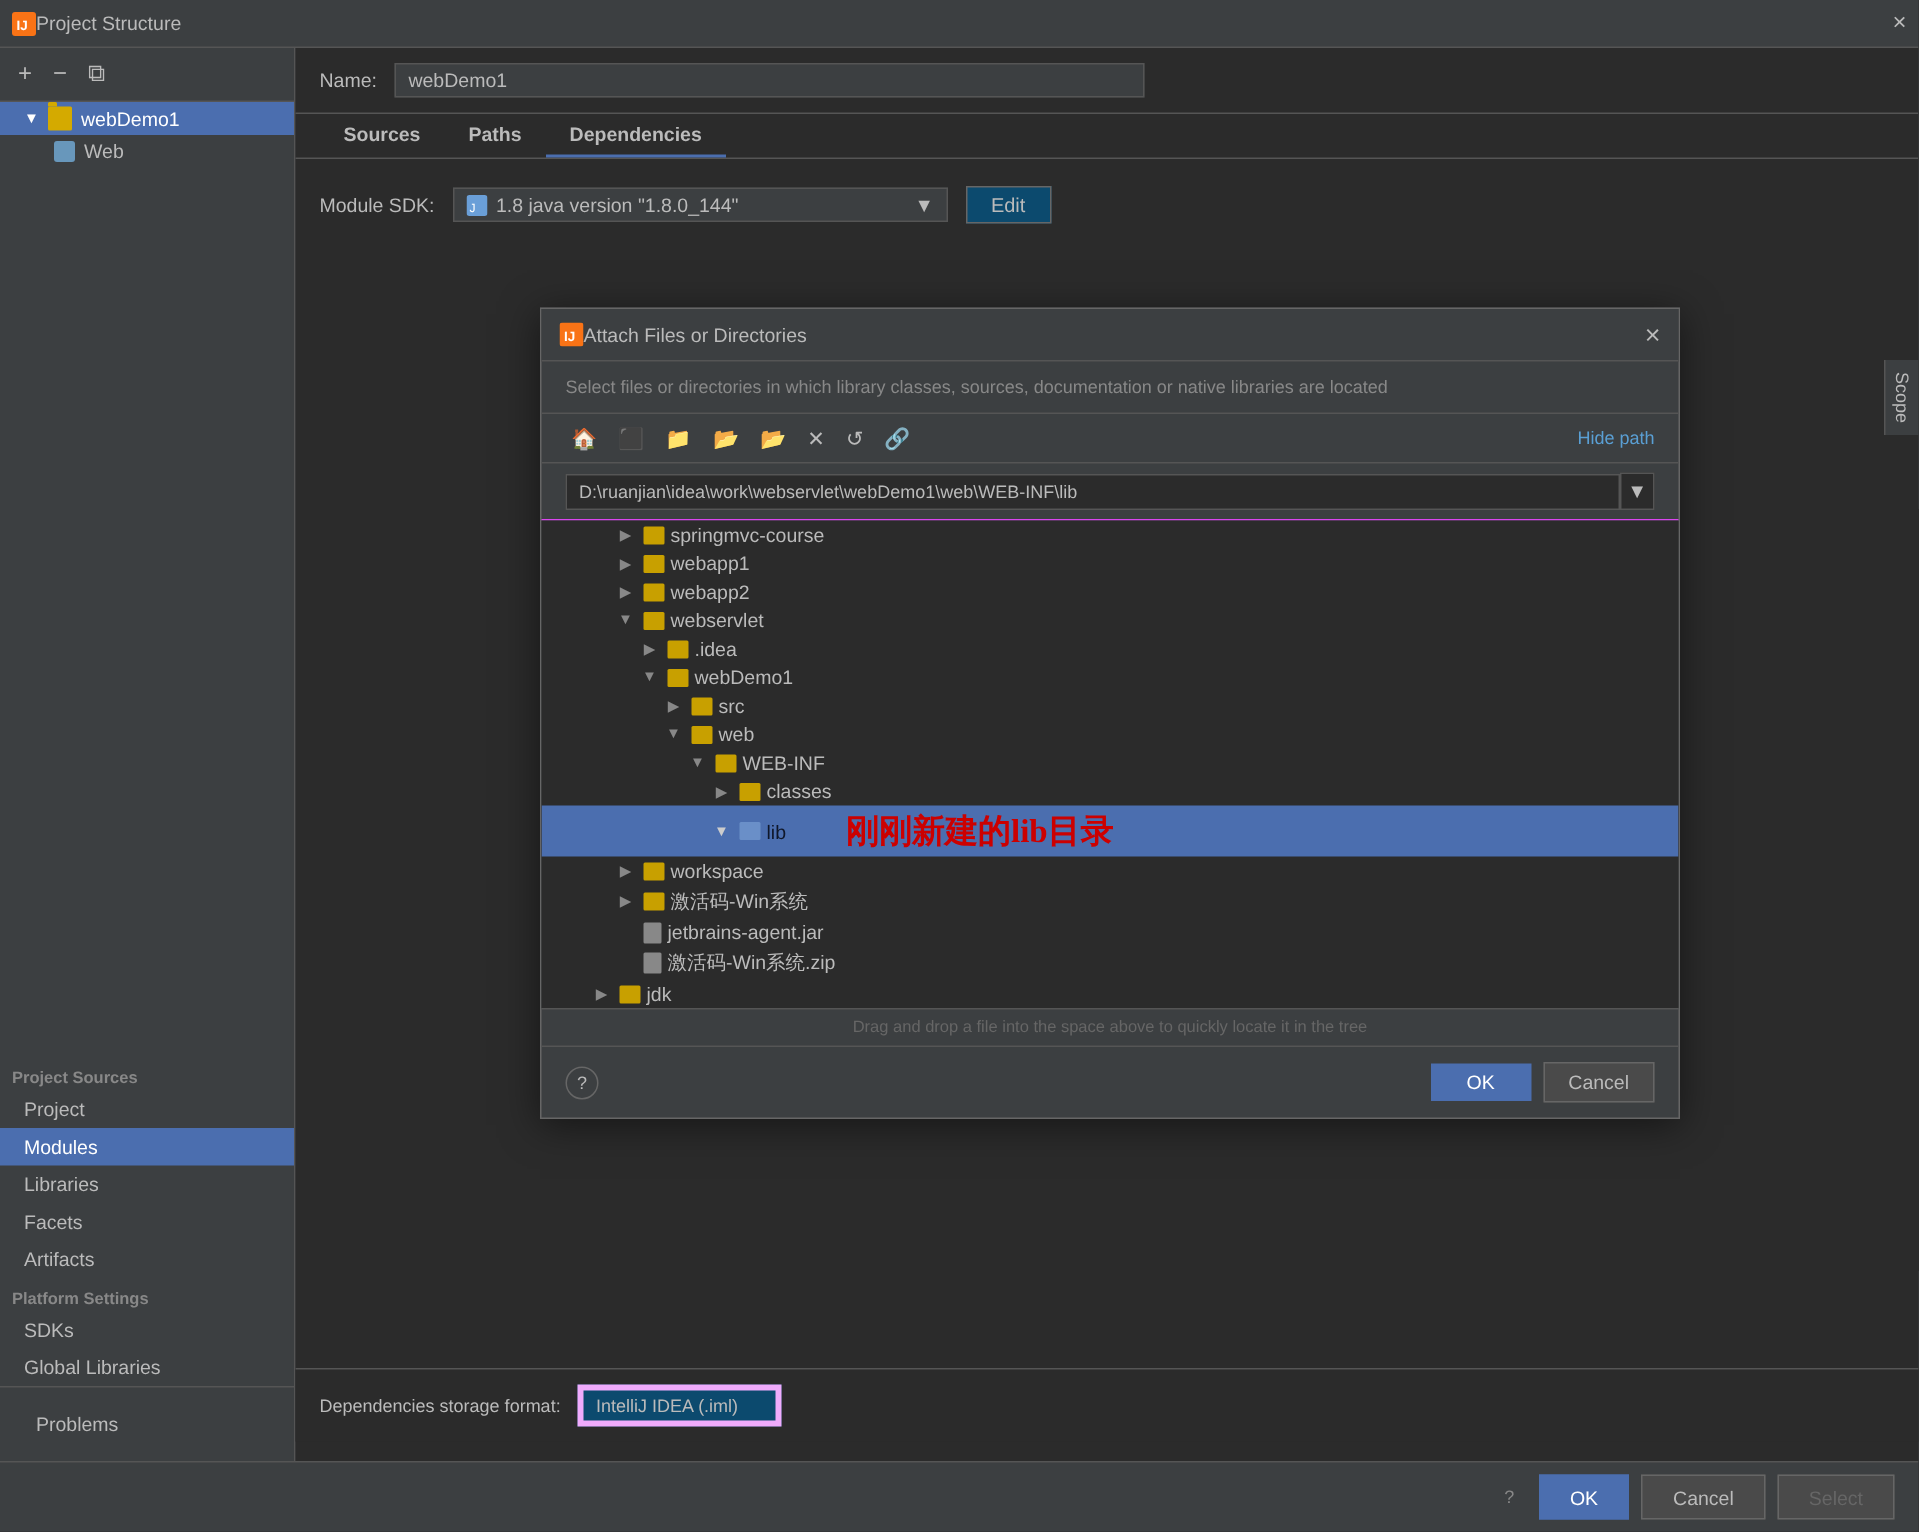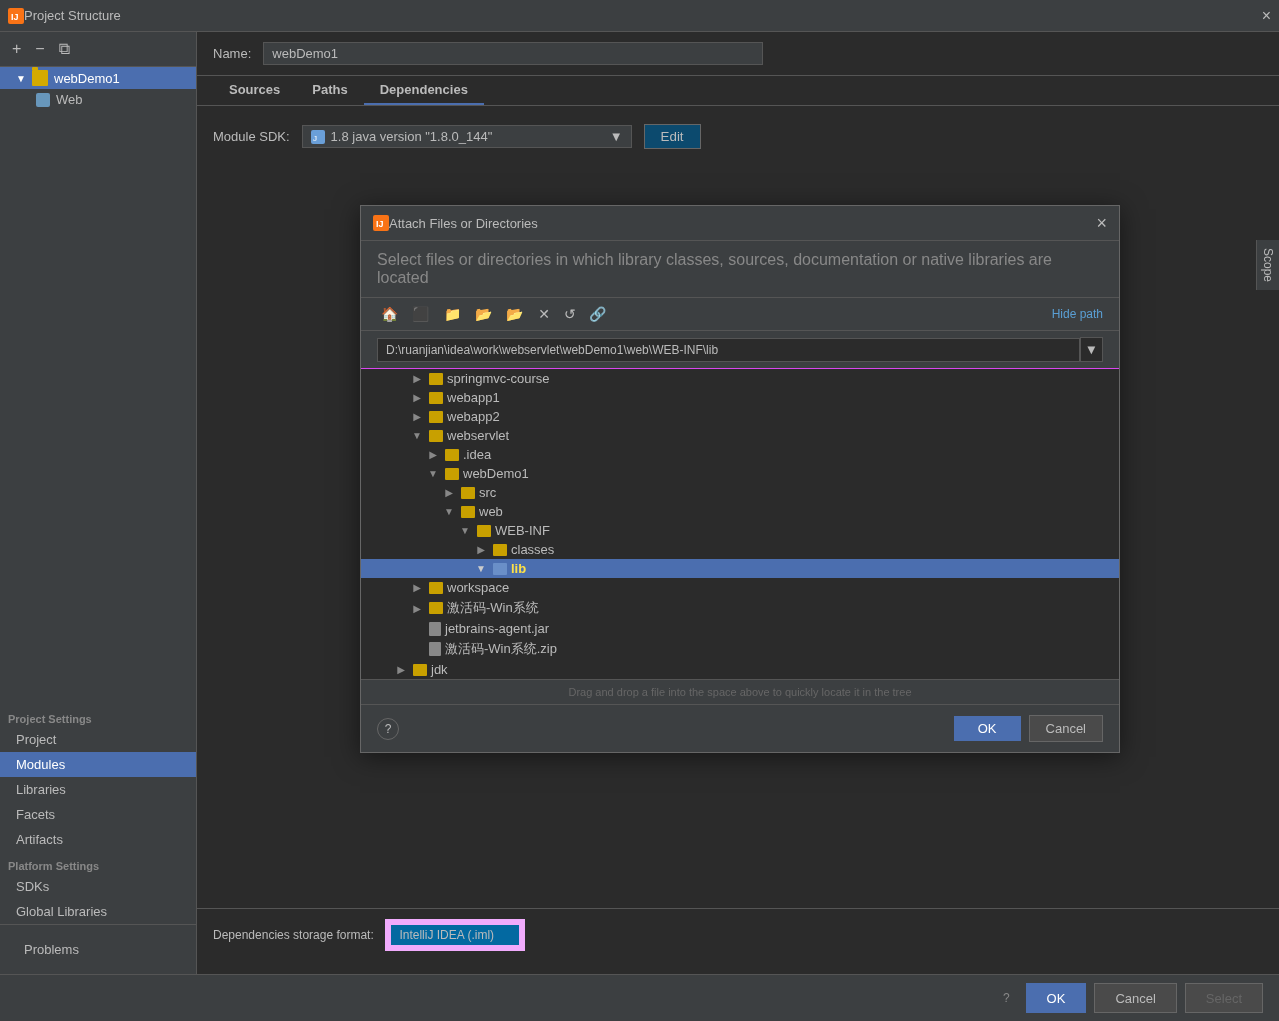--- a/index.html
+++ b/index.html
@@ -39,59 +39,59 @@
     .module-tabs { display: flex; gap: 0; border-bottom: 1px solid #555; padding: 0 16px; }
     .module-tab { padding: 6px 16px; cursor: pointer; color: #bbbbbb; border-bottom: 2px solid transparent; font-weight: bold; }
     .module-tab.active { color: #bbbbbb; border-bottom: 2px solid #4b6eaf; }
 
     .module-body { flex: 1; padding: 10px 16px; }
     .sdk-row { display: flex; align-items: center; gap: 12px; margin-top: 8px; }
     .sdk-label { color: #bbbbbb; }
     .sdk-select { background: #3c3f41; border: 1px solid #555; color: #bbbbbb; padding: 3px 8px; font-size: 13px; width: 330px; display: flex; align-items: center; }
     .sdk-edit-btn { background: #0c4a6e; border: 1px solid #666; color: #bbbbbb; padding: 4px 16px; cursor: pointer; }
     .bottom-label { color: #bbbbbb; font-size: 12px; }
-    .bottom-select { background: #0369a1; border: 6px solid #f0abfc; color: #bbbbbb; padding: 3px 24px 3px 8px; font-size: 12px; appearance: none; -webkit-appearance: none; }
+    .bottom-select { background: #0c4a6e; border: 4px solid #f0abfc; color: #bbbbbb; padding: 3px 24px 3px 8px; font-size: 12px; appearance: none; -webkit-appearance: none; }
 
     .main-footer { display: flex; justify-content: flex-end; padding: 8px 16px; gap: 8px; background: #3c3f41; border-top: 1px solid #555; }
     .footer-btn { padding: 5px 20px; border: 1px solid #666; cursor: pointer; font-size: 13px; }
     .footer-btn.primary { background: #4b6eaf; color: #ffffff; border-color: #4b6eaf; }
     .footer-btn.default { background: #4a4a4a; color: #bbbbbb; }
     .footer-btn.disabled { background: #4a4a4a; color: #666; }
 
     
     .problems-section { padding: 12px 8px; border-top: 1px solid #555; }
 
     
     .dialog-overlay { position: fixed; top: 0; left: 0; width: 1279px; height: 1021px; display: flex; align-items: flex-start; justify-content: flex-start; z-index: 100; pointer-events: none; }
     .dialog { position: absolute; top: 205px; left: 360px; width: 760px; background: #3c3f41; border: 1px solid #666; box-shadow: 0 4px 24px rgba(0,0,0,0.5); pointer-events: all; }
     .dialog-title-bar { display: flex; align-items: center; padding: 8px 12px; background: #3c3f41; border-bottom: 1px solid #555; }
     .dialog-title-text { flex: 1; color: #bbbbbb; font-size: 13px; font-weight: normal; }
     .dialog-close { background: none; border: none; color: #bbbbbb; cursor: pointer; font-size: 18px; line-height: 1; }
 
-    .dialog-subtitle { padding: 10px 16px; font-size: 16px; color: #888; border-bottom: 1px solid #555; }
+    .dialog-subtitle { padding: 10px 16px; font-size: 12px; color: #888; border-bottom: 1px solid #555; }
 
     .dialog-toolbar { display: flex; align-items: center; padding: 6px 16px; gap: 6px; border-bottom: 1px solid #555; }
     .dialog-tool-btn { background: none; border: none; color: #bbbbbb; cursor: pointer; font-size: 14px; padding: 2px 4px; }
     .hide-path-link { margin-left: auto; color: #5a9fd4; cursor: pointer; font-size: 12px; text-decoration: none; }
 
     .dialog-path-bar { display: flex; align-items: center; padding: 6px 16px; border-bottom: 1px solid #d946ef; }
     .dialog-path-input { flex: 1; background: #2b2b2b; border: 1px solid #555; color: #bbbbbb; padding: 4px 8px; font-size: 12px; }
     .dialog-path-dropdown { background: #2b2b2b; border: 1px solid #555; color: #bbbbbb; padding: 4px 4px; cursor: pointer; }
 
     .dialog-tree { flex: 1; overflow-y: auto; background: #2b2b2b; max-height: 400px; }
     .tree-item { display: flex; align-items: center; padding: 2px 0; cursor: pointer; white-space: nowrap; }
     .tree-item.selected { background: #4b6eaf; color: #ffffff; }
     .tree-item.selected * { color: #ffffff; }
     .tree-item .indent { display: inline-block; }
     .tree-item .expand { width: 16px; text-align: center; font-size: 10px; color: #888; }
     .tree-item .t-folder-icon { display: inline-block; width: 14px; height: 12px; background: #c8a000; border-radius: 1px; margin: 0 4px; position: relative; }
     .tree-item .t-folder-icon.blue { background: #6a8fc8; }
     .tree-item .t-file-icon { display: inline-block; width: 12px; height: 14px; background: #888; border-radius: 1px; margin: 0 4px; }
     .tree-item .t-label { font-size: 13px; color: #bbbbbb; }
-    .tree-item.selected .t-label { color: #fde047; font-weight: bold; }
+    .tree-item.selected .t-label { color: #0f172a; }
 
     .annotation-text { color: #cc0000; font-size: 22px; font-weight: bold; font-family: 'SimSun', serif; }
 
     .dialog-drag-hint { text-align: center; padding: 6px; font-size: 11px; color: #666; border-top: 1px solid #555; }
     .dialog-footer { display: flex; align-items: center; padding: 10px 16px; gap: 8px; border-top: 1px solid #555; }
     .help-btn { background: none; border: 1px solid #666; border-radius: 50%; width: 22px; height: 22px; color: #bbbbbb; cursor: pointer; font-size: 12px; display: flex; align-items: center; justify-content: center; }
     .dialog-ok-btn { margin-left: auto; background: #4b6eaf; color: #ffffff; border: none; padding: 5px 24px; cursor: pointer; font-size: 13px; }
     .dialog-cancel-btn { background: #4a4a4a; color: #bbbbbb; border: 1px solid #666; padding: 5px 16px; cursor: pointer; font-size: 13px; }
 
     
@@ -131,21 +131,21 @@
           <span class="folder-icon item-icon"></span>
           <span>webDemo1</span>
         </div>
         <div class="sidebar-tree-item" style="padding-left: 36px;">
           <span class="web-icon item-icon" style="width:14px;height:14px;background:#6897bb;border-radius:2px;margin-right:6px;display:inline-block;"></span>
           <span>Web</span>
         </div>
       </div>
 
       <div>
-        <div class="sidebar-section">Project Settings</div>
+        <div class="sidebar-section">Project Sources</div>
         <div class="sidebar-nav-item">Project</div>
         <div class="sidebar-nav-item active">Modules</div>
         <div class="sidebar-nav-item">Libraries</div>
         <div class="sidebar-nav-item">Facets</div>
         <div class="sidebar-nav-item">Artifacts</div>
       </div>
 
       <div>
         <div class="sidebar-section">Platform Settings</div>
         <div class="sidebar-nav-item">SDKs</div>
@@ -309,20 +309,21 @@
         <span class="expand">▶</span>
         <span class="t-folder-icon"></span>
         <span class="t-label">classes</span>
       </div>
 
       <div class="tree-item selected" style="position:relative;">
         <span class="indent" style="width:112px;"></span>
         <span class="expand" style="color:#ccc;">▼</span>
         <span class="t-folder-icon blue"></span>
         <span class="t-label">lib</span>
+        <span class="annotation-text" style="margin-left: 40px; color: #cc0000;">刚刚新建的lib目录</span>
       </div>
 
       <div class="tree-item">
         <span class="indent" style="width:48px;"></span>
         <span class="expand">▶</span>
         <span class="t-folder-icon"></span>
         <span class="t-label">workspace</span>
       </div>
 
       <div class="tree-item">

